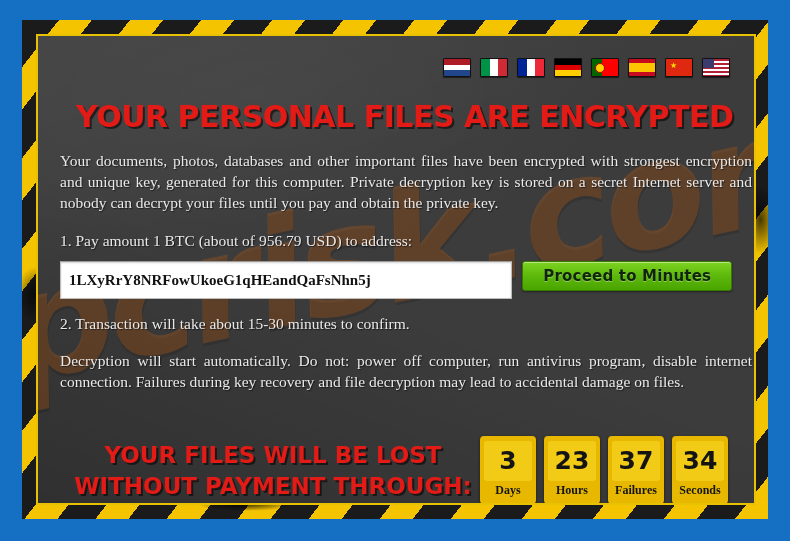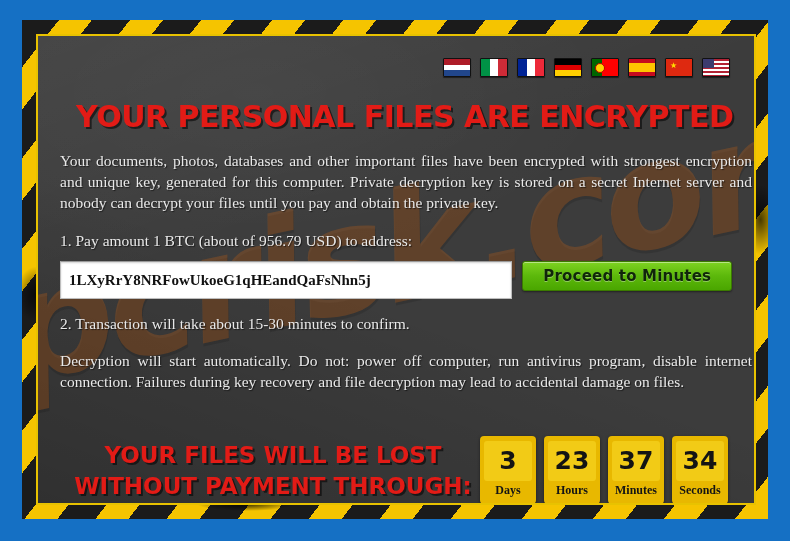--- a/index.html
+++ b/index.html
@@ -245,21 +245,21 @@
             <div class="cd-box">
               <div class="cd-num">3</div>
               <div class="cd-lab">Days</div>
             </div>
             <div class="cd-box">
               <div class="cd-num">23</div>
               <div class="cd-lab">Hours</div>
             </div>
             <div class="cd-box">
               <div class="cd-num">37</div>
-              <div class="cd-lab">Minutes</div>
+              <div class="cd-lab">Failures</div>
             </div>
             <div class="cd-box">
               <div class="cd-num">34</div>
               <div class="cd-lab">Seconds</div>
             </div>
           </div>
         </div>
 
       </div>
     </div>

